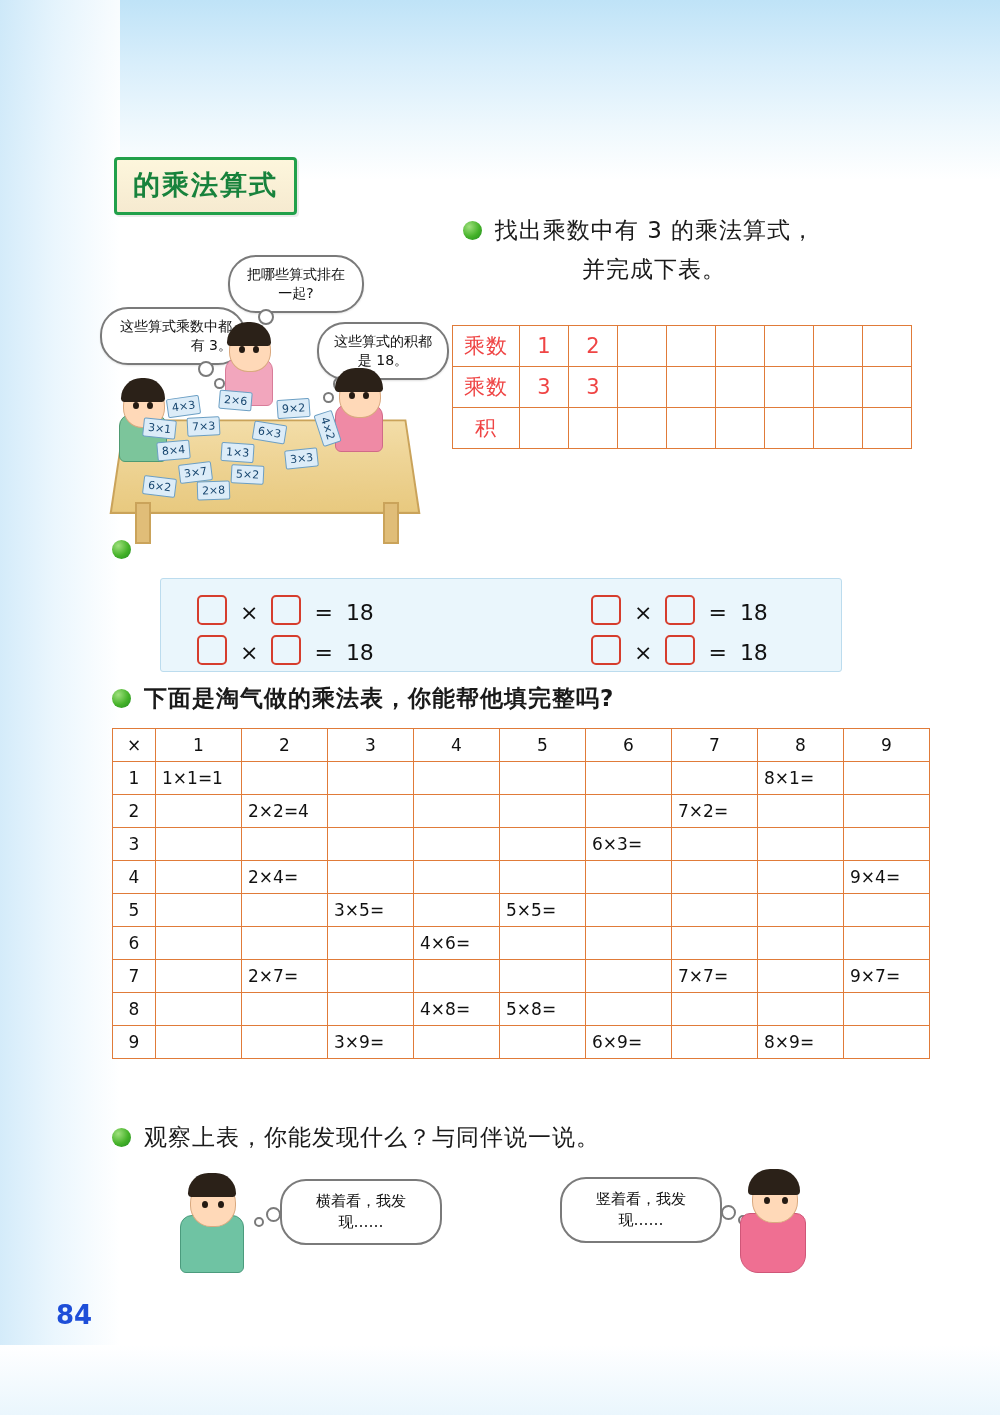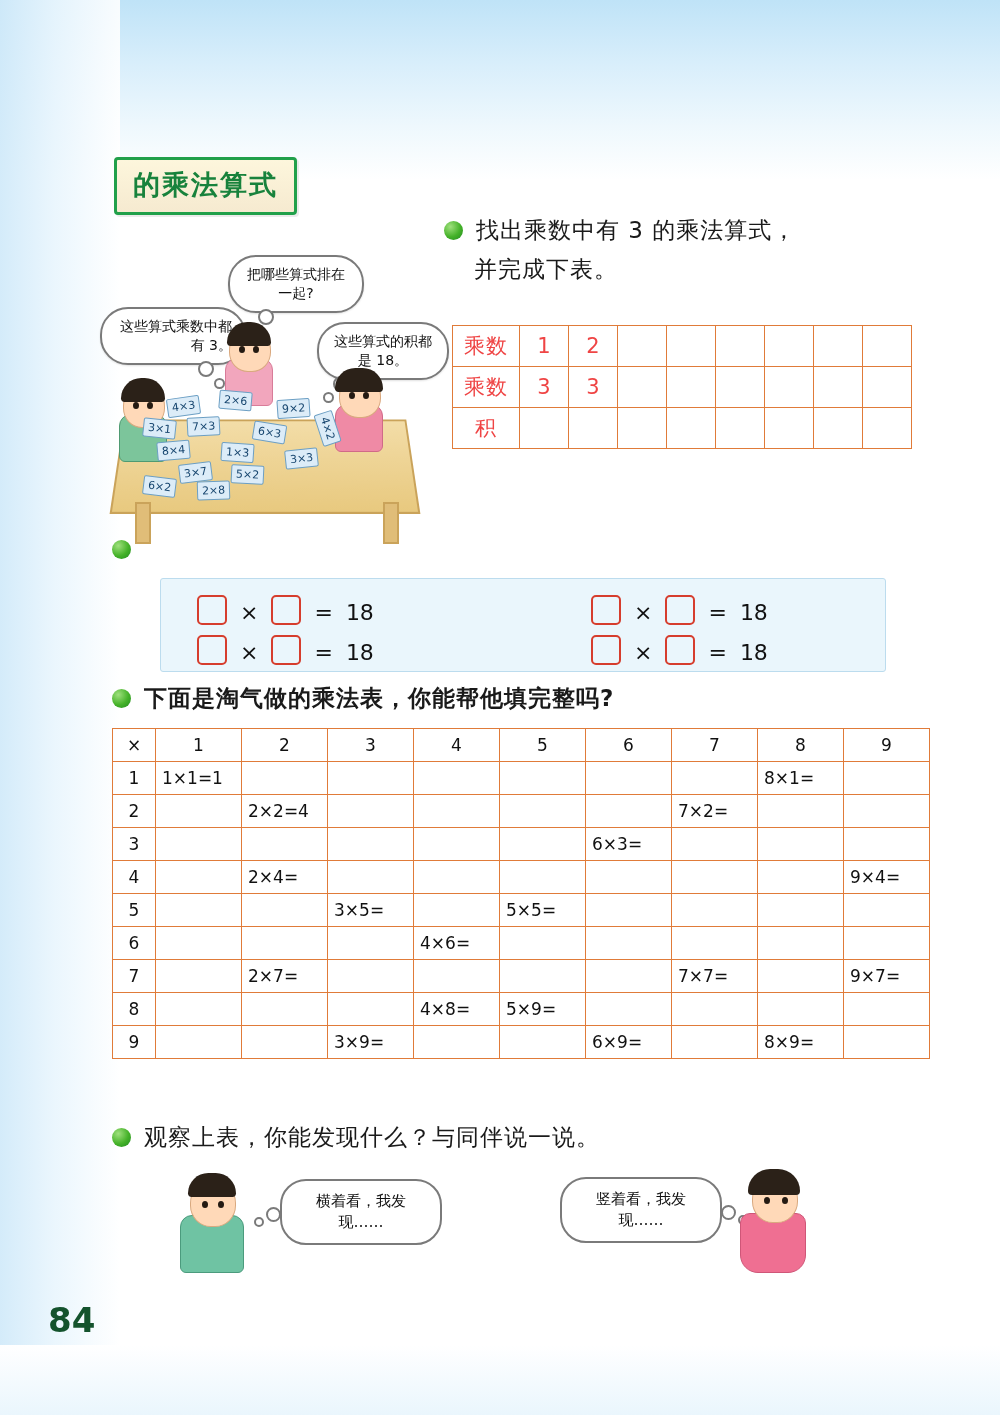--- a/index.html
+++ b/index.html
@@ -42,21 +42,21 @@
     display:inline-block; width:19px; height:19px; border-radius:50%;
     background:radial-gradient(circle at 33% 30%, #9fe07d 0%, #45b229 55%, #1f8a1f 100%);
     vertical-align:-2px; margin-right:9px;
   }
   .task-text {
     font-family:"DejaVu Sans", sans-serif;
     font-size:23px; color:#1a1a1a; letter-spacing:1px;
   }
 
   
-  #task1 { position:absolute; left:444px; top:215px; width:430px; }
+  #task1 { position:absolute; left:424px; top:215px; width:430px;text-align:center; }
   #task1 .line2 { margin-left:30px; margin-top:8px; display:block; }
 
   
   #tableA { position:absolute; left:452px; top:325px; border-collapse:collapse; }
   #tableA td {
     border:1.5px solid #e07b39;
     width:46px; height:38px; text-align:center; vertical-align:middle;
     font-family:"DejaVu Sans", sans-serif; font-size:21px; color:#ef4444;
   }
   #tableA td.head { width:64px; letter-spacing:1px; }
@@ -118,21 +118,21 @@
   .kid .eye {
     position:absolute; width:6px; height:7px; border-radius:50%; background:#241a12;
   }
 
   
   #task2 { position:absolute; left:112px; top:540px; width:600px; }
 
   
   #eqpanel {
     position:absolute; left:160px; top:578px; width:680px; height:92px;
-    background:#eaf6fc; border:1.5px solid #bcdcee; border-radius:3px;padding-left:44px;
+    background:#eaf6fc; border:1.5px solid #bcdcee; border-radius:3px;
   }
   .eqrow { position:absolute; font-family:"DejaVu Sans", sans-serif; font-size:22px; color:#111; }
   .eqbox {
     display:inline-block; width:26px; height:26px;
     border:2px solid #d63d2d; border-radius:5px; vertical-align:-5px;
   }
   .eqop { display:inline-block; padding:0 6px; }
 
   
   #task3 { position:absolute; left:112px; top:683px; width:700px;font-weight:bold; }
@@ -171,22 +171,22 @@
   }
   #tb1 { left:130px; top:24px; width:130px; }
   #tb1:after { left:-16px; top:26px; }
   #tb1:before { left:-28px; top:36px; }
   #tb2 { left:410px; top:22px; width:130px; }
   #tb2:after { right:-16px; top:26px; }
   #tb2:before { right:-28px; top:36px; }
 
   
   #pagenum {
-    position:absolute; left:48px; top:1300px;
-    font-family:"DejaVu Sans", sans-serif; font-size:34px; color:#14532d; font-weight:bold;
+    position:absolute; left:56px; top:1300px;
+    font-family:"DejaVu Sans", sans-serif; font-size:26px; color:#1d4ed8; font-weight:bold;
   }
 </style>
 </head>
 <body>
 
 <div class="page-bg-top"></div>
 <div class="page-bg-left"></div>
 <div class="page-bg-bottom"></div>
 
 <div class="title-banner">
@@ -433,21 +433,21 @@
     <td class="cell">7×7=</td>
     <td class="cell"></td>
     <td class="cell">9×7=</td>
   </tr>
   <tr>
     <td class="rowhead">8</td>
     <td class="cell"></td>
     <td class="cell"></td>
     <td class="cell"></td>
     <td class="cell">4×8=</td>
-    <td class="cell">5×9=</td>
+    <td class="cell">5×8=</td>
     <td class="cell"></td>
     <td class="cell"></td>
     <td class="cell"></td>
     <td class="cell"></td>
   </tr>
   <tr>
     <td class="rowhead">9</td>
     <td class="cell"></td>
     <td class="cell"></td>
     <td class="cell">3×9=</td>

